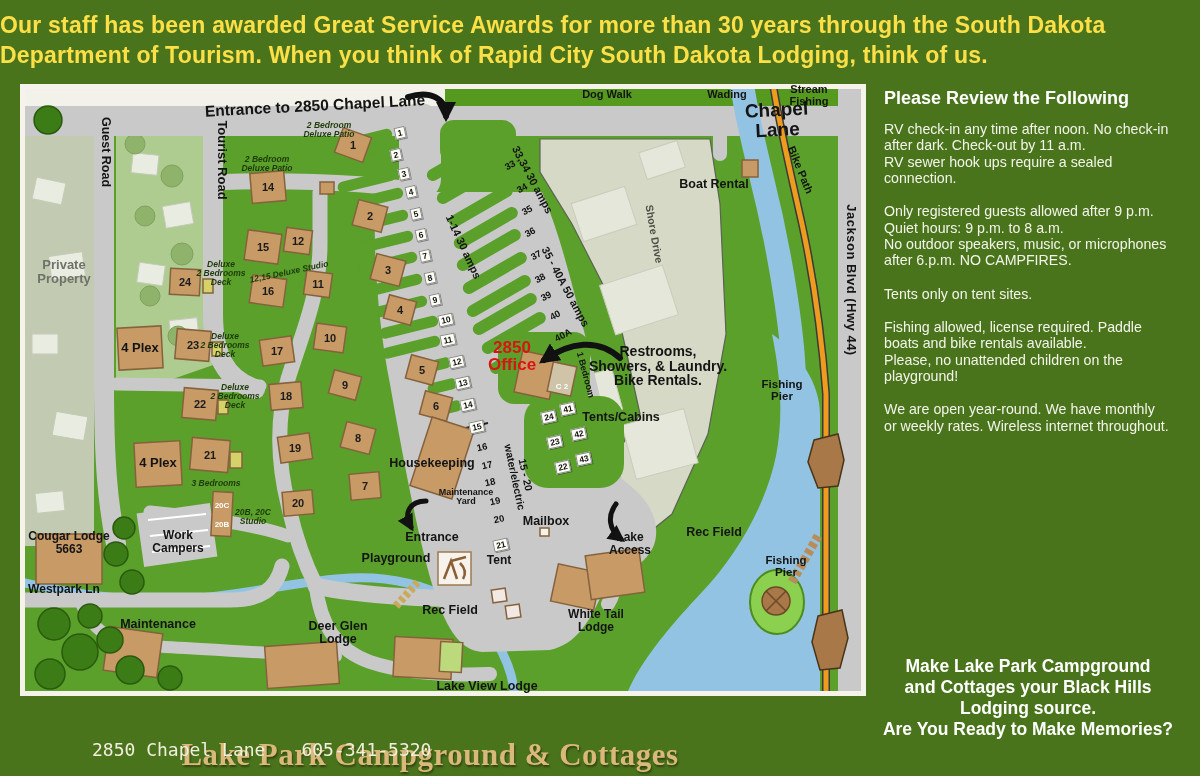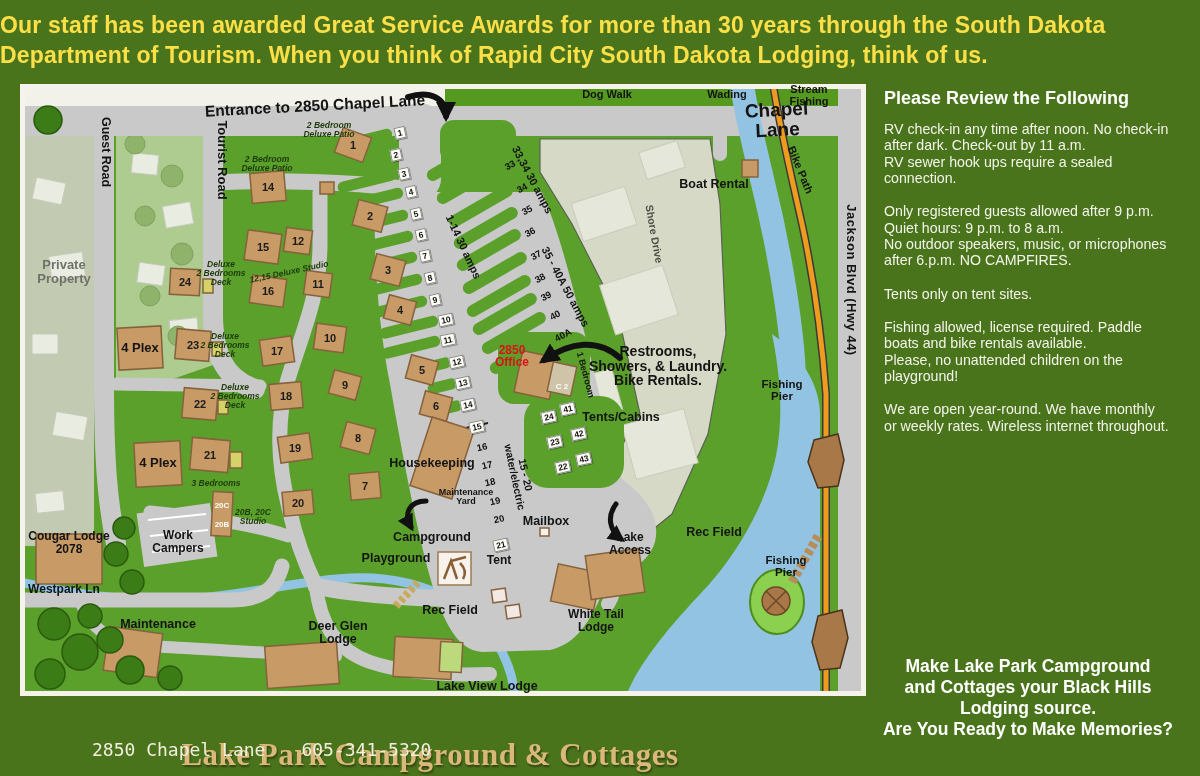--- a/index.html
+++ b/index.html
@@ -235,45 +235,45 @@
 <div class="lbl" style="left:780px;top:86px;font-size:11px;transform:translate(-50%,-50%) rotate(68deg);white-space:nowrap;">Bike Path</div>
 <div class="lbl" style="left:634px;top:150px;font-size:10.5px;color:#4a4f44;transform:translate(-50%,-50%) rotate(80deg);white-space:nowrap;">Shore Drive</div>
 <div class="lbl" style="left:694px;top:101px;font-size:12.5px;">Boat Rental</div>
 <div class="lbl" style="left:512px;top:96px;font-size:11px;transform:translate(-50%,-50%) rotate(62deg);white-space:nowrap;">33,34  30 amps</div>
 <div class="lbl" style="left:443px;top:163px;font-size:11px;transform:translate(-50%,-50%) rotate(65deg);white-space:nowrap;">1-14  30 amps</div>
 <div class="lbl" style="left:545px;top:203px;font-size:11px;transform:translate(-50%,-50%) rotate(62deg);white-space:nowrap;">35 - 40A  50 amps</div>
 <div class="lbl" style="left:500px;top:392px;font-size:10.5px;transform:translate(-50%,-50%) rotate(78deg);">15 - 20
 water/electric</div>
 <div class="lbl" style="left:565px;top:291px;font-size:9px;transform:translate(-50%,-50%) rotate(75deg);white-space:nowrap;">1 Bedroom</div>
 <div class="lbl wnum" style="left:542px;top:290px;margin-top:12px;">C 2</div>
-<div class="lbl" style="left:492px;top:272px;font-size:12px;color:#d81414;line-height:1;">2850
+<div class="lbl" style="left:492px;top:272px;font-size:17px;color:#d81414;line-height:1;">2850
 Office</div>
 <div class="lbl" style="left:638px;top:282px;font-size:14px;">Restrooms,
 Showers, &amp; Laundry.
 Bike Rentals.</div>
 <div class="lbl" style="left:601px;top:334px;font-size:12.5px;">Tents/Cabins</div>
 <div class="lbl" style="left:412px;top:380px;font-size:12.5px;">Housekeeping</div>
 <div class="lbl" style="left:446px;top:413px;font-size:9px;">Maintenance
 Yard</div>
 <div class="lbl" style="left:526px;top:438px;font-size:12.5px;">Mailbox</div>
-<div class="lbl" style="left:412px;top:454px;font-size:12.5px;">Campground</div>
+<div class="lbl" style="left:412px;top:454px;font-size:12.5px;">Entrance</div>
 <div class="lbl" style="left:376px;top:475px;font-size:12.5px;">Playground</div>
 <div class="lbl" style="left:479px;top:476px;font-size:12px;">Tent</div>
 <div class="lbl" style="left:430px;top:527px;font-size:12.5px;">Rec Field</div>
 <div class="lbl" style="left:694px;top:449px;font-size:12.5px;">Rec Field</div>
 <div class="lbl" style="left:610px;top:412px;font-size:12px;margin-top:48px;">Lake
 Access</div>
 <div class="lbl" style="left:576px;top:537px;font-size:12px;">White Tail
 Lodge</div>
 <div class="lbl" style="left:467px;top:603px;font-size:12.5px;">Lake View Lodge</div>
 <div class="lbl" style="left:318px;top:549px;font-size:12.5px;">Deer Glen
 Lodge</div>
 <div class="lbl" style="left:138px;top:541px;font-size:12.5px;">Maintenance</div>
 <div class="lbl" style="left:49px;top:459px;font-size:12px;">Cougar Lodge
-2078</div>
+5663</div>
 <div class="lbl" style="left:44px;top:505px;font-size:12px;text-align:right;">Westpark Ln</div>
 <div class="lbl" style="left:158px;top:458px;font-size:12px;">Work
 Campers</div>
 <div class="lbl" style="left:762px;top:306px;font-size:11.5px;">Fishing
 Pier</div>
 <div class="lbl" style="left:766px;top:482px;font-size:11.5px;">Fishing
 Pier</div>
 <div class="lbl" style="left:120px;top:264px;font-size:13px;">4 Plex</div>
 <div class="lbl" style="left:138px;top:379px;font-size:13px;">4 Plex</div>
 <div class="lbl ig" style="left:309px;top:46px;">2 Bedroom

